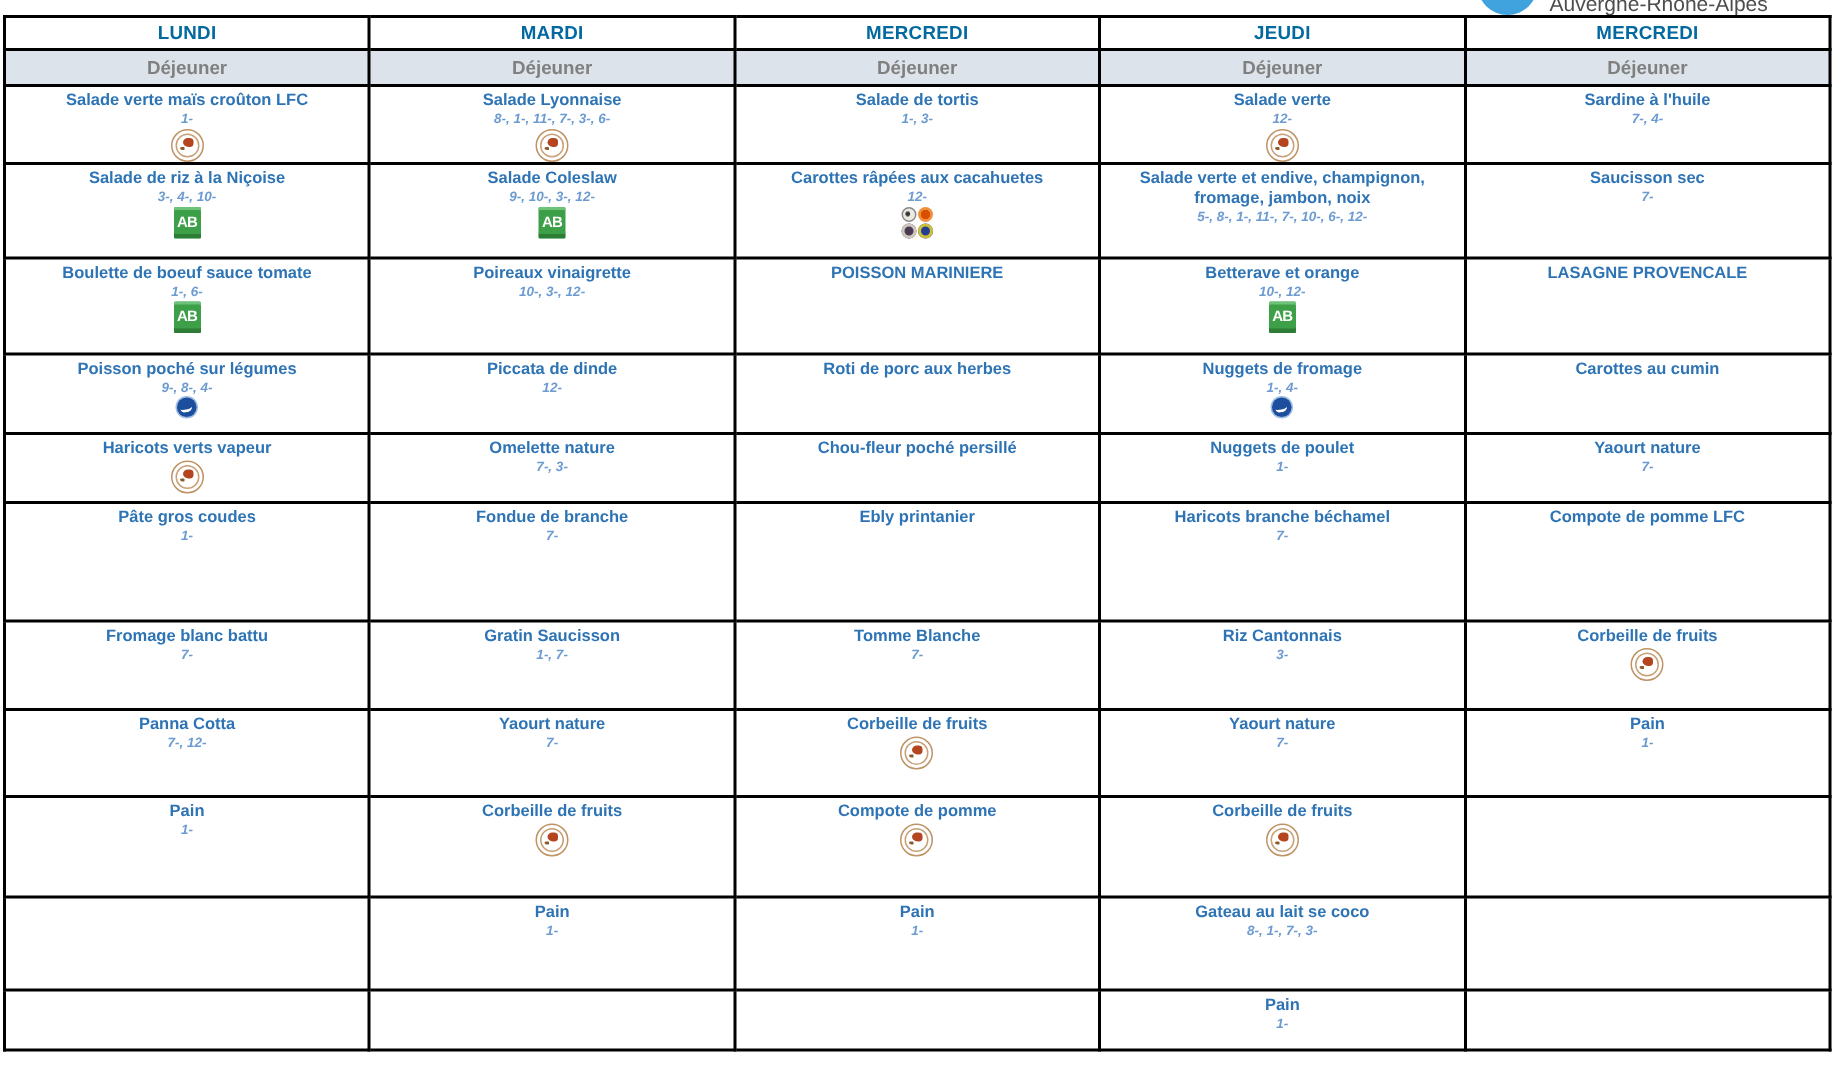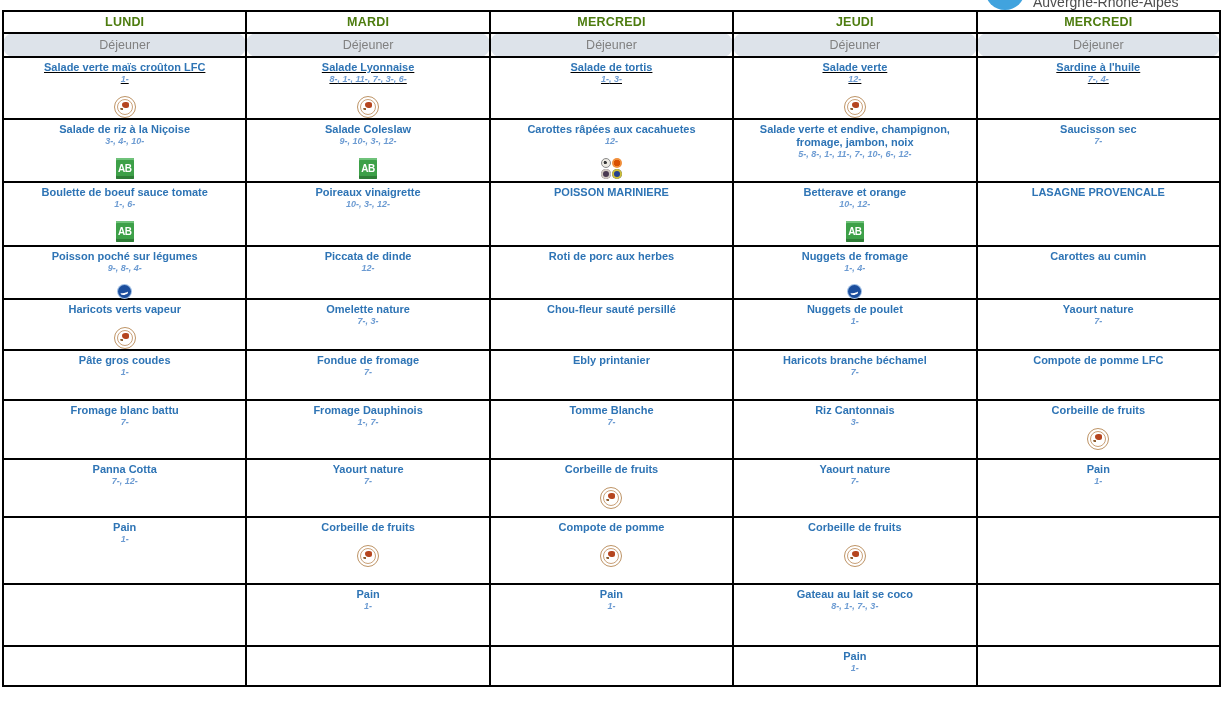--- a/index.html
+++ b/index.html
@@ -20,37 +20,37 @@
     font-size:14px;color:#4d4d4d;margin-top:-6px;white-space:nowrap;
   }
   
   table.menu{
     position:absolute;top:10px;left:2px;width:1219px;
     border-collapse:collapse;table-layout:fixed;
     border:1px solid #000;
   }
   th,td{border:2px solid #000;padding:0;}
   th.day{
-    height:20px;color:#4d7c0f;font-size:12.5px;font-weight:bold;
+    height:20px;color:#0369a1;font-size:12.5px;font-weight:bold;
     text-align:center;background:#fff;letter-spacing:.2px;
   }
   td.sub{
-    height:22px;background:#dde3ea;color:#808080;font-weight:normal;
-    font-size:12.5px;text-align:center;border-radius:11px;
+    height:22px;background:#dde3ea;color:#808080;font-weight:bold;
+    font-size:12.5px;text-align:center;
   }
   td.cell{vertical-align:top;text-align:center;background:#fff;}
   .dish{
     color:#2e74b5;font-size:11px;font-weight:bold;line-height:1.2;
     padding:3px 8px 0 8px;
   }
   .allergens{
     color:#6c9bd2;font-size:9px;font-weight:bold;font-style:italic;
     line-height:1.2;
   }
-  .icons{margin-top:11px;display:flex;justify-content:center;align-items:center;gap:3px;}
+  .icons{margin-top:1px;display:flex;justify-content:center;align-items:center;gap:3px;}
   
   .icon-fruit-stamp{
     position:relative;width:20px;height:20px;border-radius:50%;
     border:1px solid #be9466;display:inline-block;
   }
   .icon-fruit-stamp::before{
     content:"";position:absolute;left:2px;top:2px;right:2px;bottom:2px;
     border:1px solid #c9a078;border-radius:50%;
   }
   .icon-fruit-stamp::after{
@@ -104,21 +104,21 @@
       </tr>
       <tr>
         <td class="sub">Déjeuner</td>
         <td class="sub">Déjeuner</td>
         <td class="sub">Déjeuner</td>
         <td class="sub">Déjeuner</td>
         <td class="sub">Déjeuner</td>
       </tr>
     </thead>
   <tbody>
-      <tr style="height: 44px; text-decoration: underline;">
+      <tr style="height: 44px;">
         <td class="cell">
           <div class="dish">Salade verte maïs croûton LFC</div>
           <div class="allergens">1-</div>
           <div class="icons">
             <span class="icon-fruit-stamp"></span>
           </div>
         </td>
         <td class="cell">
           <div class="dish">Salade Lyonnaise</div>
           <div class="allergens">8-, 1-, 11-, 7-, 3-, 6-</div>
@@ -235,58 +235,58 @@
           <div class="dish">Haricots verts vapeur</div>
           <div class="icons">
             <span class="icon-fruit-stamp"></span>
           </div>
         </td>
         <td class="cell">
           <div class="dish">Omelette nature</div>
           <div class="allergens">7-, 3-</div>
         </td>
         <td class="cell">
-          <div class="dish">Chou-fleur sauté persillé</div>
+          <div class="dish">Chou-fleur poché persillé</div>
         </td>
         <td class="cell">
           <div class="dish">Nuggets de poulet</div>
           <div class="allergens">1-</div>
         </td>
         <td class="cell">
           <div class="dish">Yaourt nature</div>
           <div class="allergens">7-</div>
         </td>
       </tr>
-      <tr style="height: 50px;">
+      <tr style="height: 79px;">
         <td class="cell">
           <div class="dish">Pâte gros coudes</div>
           <div class="allergens">1-</div>
         </td>
         <td class="cell">
-          <div class="dish">Fondue de fromage</div>
+          <div class="dish">Fondue de branche</div>
           <div class="allergens">7-</div>
         </td>
         <td class="cell">
           <div class="dish">Ebly printanier</div>
         </td>
         <td class="cell">
           <div class="dish">Haricots branche béchamel</div>
           <div class="allergens">7-</div>
         </td>
         <td class="cell">
           <div class="dish">Compote de pomme LFC</div>
         </td>
       </tr>
       <tr style="height: 59px;">
         <td class="cell">
           <div class="dish">Fromage blanc battu</div>
           <div class="allergens">7-</div>
         </td>
         <td class="cell">
-          <div class="dish">Fromage Dauphinois</div>
+          <div class="dish">Gratin Saucisson</div>
           <div class="allergens">1-, 7-</div>
         </td>
         <td class="cell">
           <div class="dish">Tomme Blanche</div>
           <div class="allergens">7-</div>
         </td>
         <td class="cell">
           <div class="dish">Riz Cantonnais</div>
           <div class="allergens">3-</div>
         </td>

